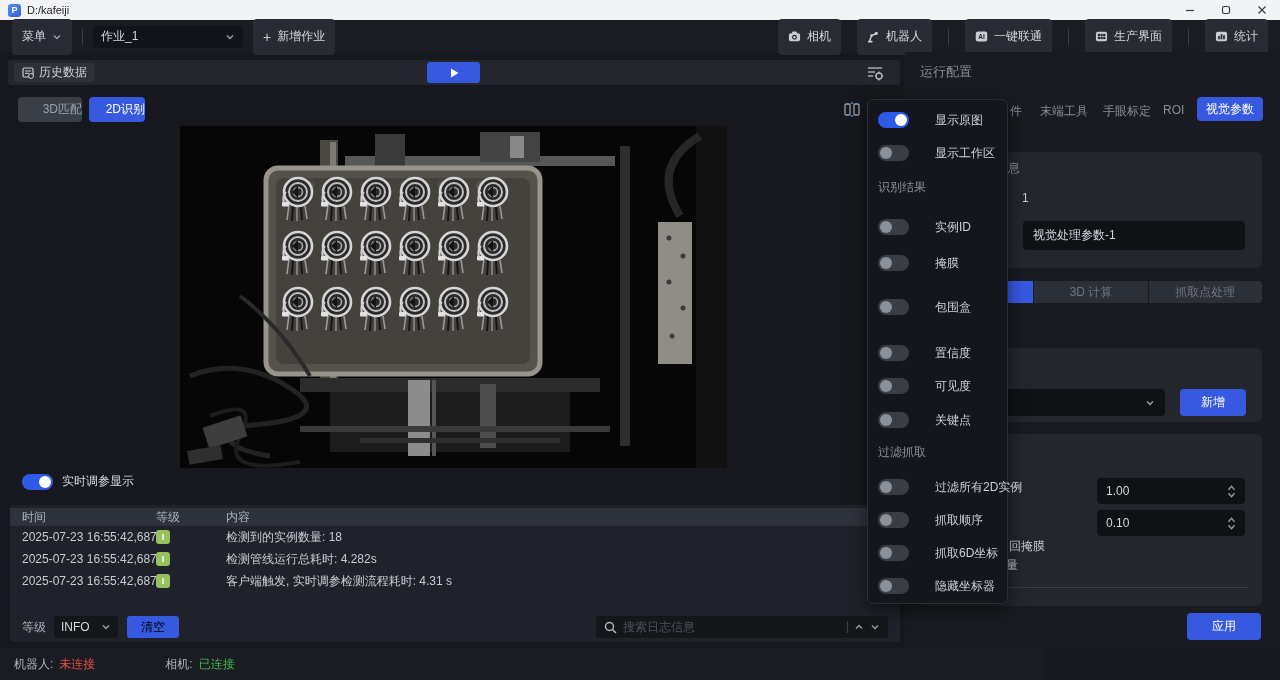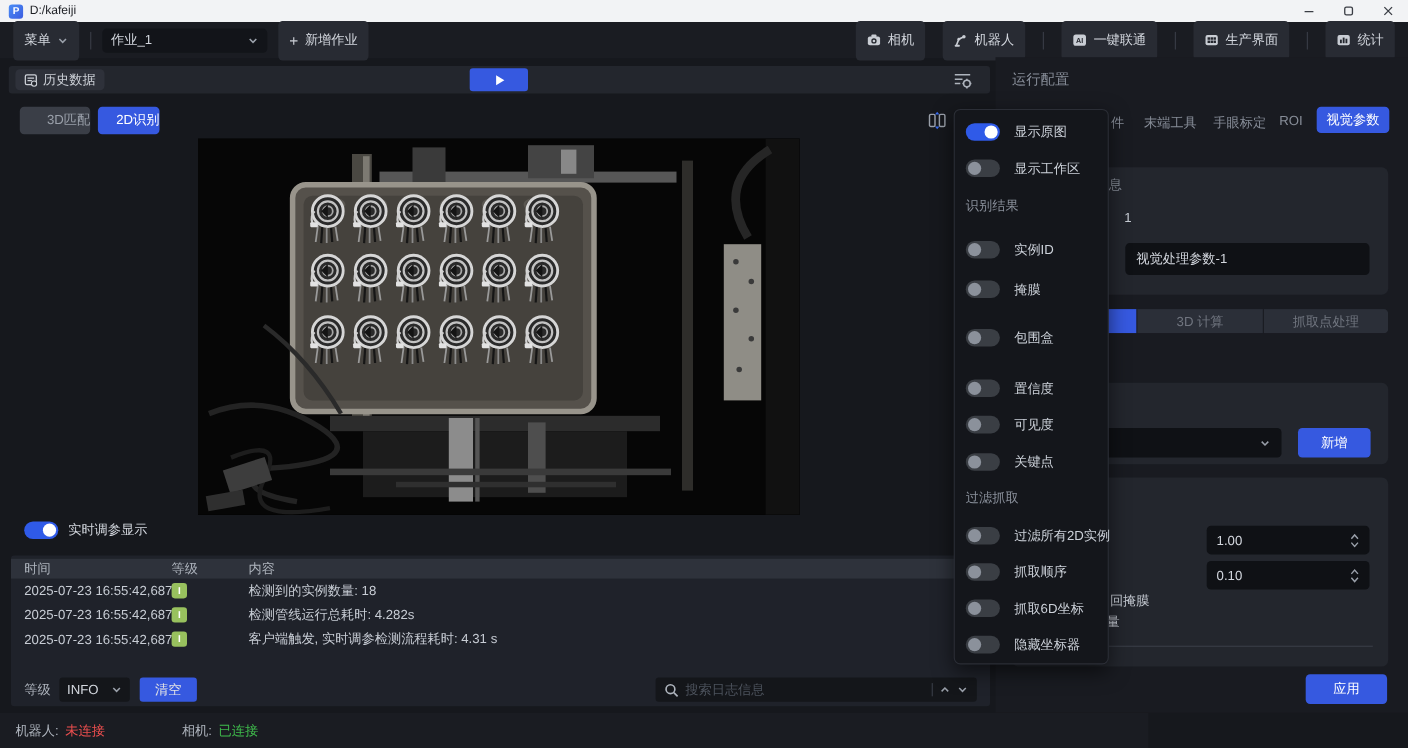--- a/index.html
+++ b/index.html
@@ -58,21 +58,21 @@
   .log-colhead { height:18px; background:#2e323b; margin-top:3px; position:relative; color:#aeb4bd; }
   .log-colhead span, .log-row span { position:absolute; top:50%; transform:translateY(-50%); white-space:nowrap; }
   .c-time { left:12px; } .c-level { left:146px; } .c-content { left:216px; }
   .log-row { height:22px; position:relative; color:#c7ccd4; }
   .lvl-badge { position:absolute; left:146px; top:4px; width:14px; height:14px; background:#98c15e; border-radius:3px;
     color:#fff; font-size:9px; font-weight:bold; display:flex; align-items:center; justify-content:center; }
   .log-controls { position:absolute; left:0; bottom:3px; width:100%; height:24px; display:flex; align-items:center; padding:0 12px; }
   .lvl-label { color:#aeb4bd; margin-right:8px; }
   .info-select { width:64px; height:22px; background:#14161a; border-radius:3px; display:flex; align-items:center;
     justify-content:space-between; padding:0 7px; }
-  .clear-btn { margin-left:9px; width:52px; height:22px; background:#3659e0; border-radius:3px; color:#e5e5e5;
+  .clear-btn { margin-left:9px; width:52px; height:22px; background:#3659e0; border-radius:3px; color:#000000;
     display:flex; align-items:center; justify-content:center; }
   .search-box { margin-left:auto; width:292px; height:22px; background:#14161a; border-radius:3px;
     display:flex; align-items:center; padding:0 8px; gap:6px; }
   .search-box input { flex:1; background:transparent; border:none; outline:none; color:#d3d7de; font-size:12px;
     font-family:inherit; min-width:0; }
   .search-box input::placeholder { color:#4c525c; }
   .sb-div { width:1px; height:12px; background:#3a3e47; }
   
   .statusbar { position:absolute; left:0; top:648px; width:1044px; height:32px; background:#1a1c22;
     display:flex; align-items:center; padding:0 14px; gap:6px; color:#aeb4bd; }
@@ -102,21 +102,21 @@
   .card-params { top:382px; height:172px; }
   .spinner { position:absolute; left:177px; width:148px; height:26px; background:#0f1115; border-radius:4px;
     display:flex; align-items:center; justify-content:space-between; padding:0 9px; color:#d3d7de; }
   .spin-arrows { display:flex; flex-direction:column; gap:1px; }
   .p-divider { position:absolute; left:88px; right:14px; top:153px; height:1px; background:#3a3e47; }
   .apply-btn { position:absolute; left:282px; top:561px; width:74px; height:27px; background:#3659e0;
     border-radius:4px; color:#fff; display:flex; align-items:center; justify-content:center; }
   
   .overlay { position:absolute; left:867px; top:99px; width:141px; height:505px; background:#14161b;
     border:1px solid #2b2e36; border-radius:6px; box-shadow:0 6px 18px rgba(0,0,0,.55); z-index:50; }
-  .ov-row { position:absolute; left:10px; display:flex; align-items:center; gap:13px; height:16px; }
+  .ov-row { position:absolute; left:10px; display:flex; align-items:center; gap:26px; height:16px; }
   .ov-row .lbl { color:#ccd1d9; white-space:nowrap; }
   .ov-head { position:absolute; left:10px; color:#8a909b; white-space:nowrap; }
 </style>
 </head>
 <body>
 
 <div class="app">
 
   <div class="titlebar">
     <div class="logo">P</div>

